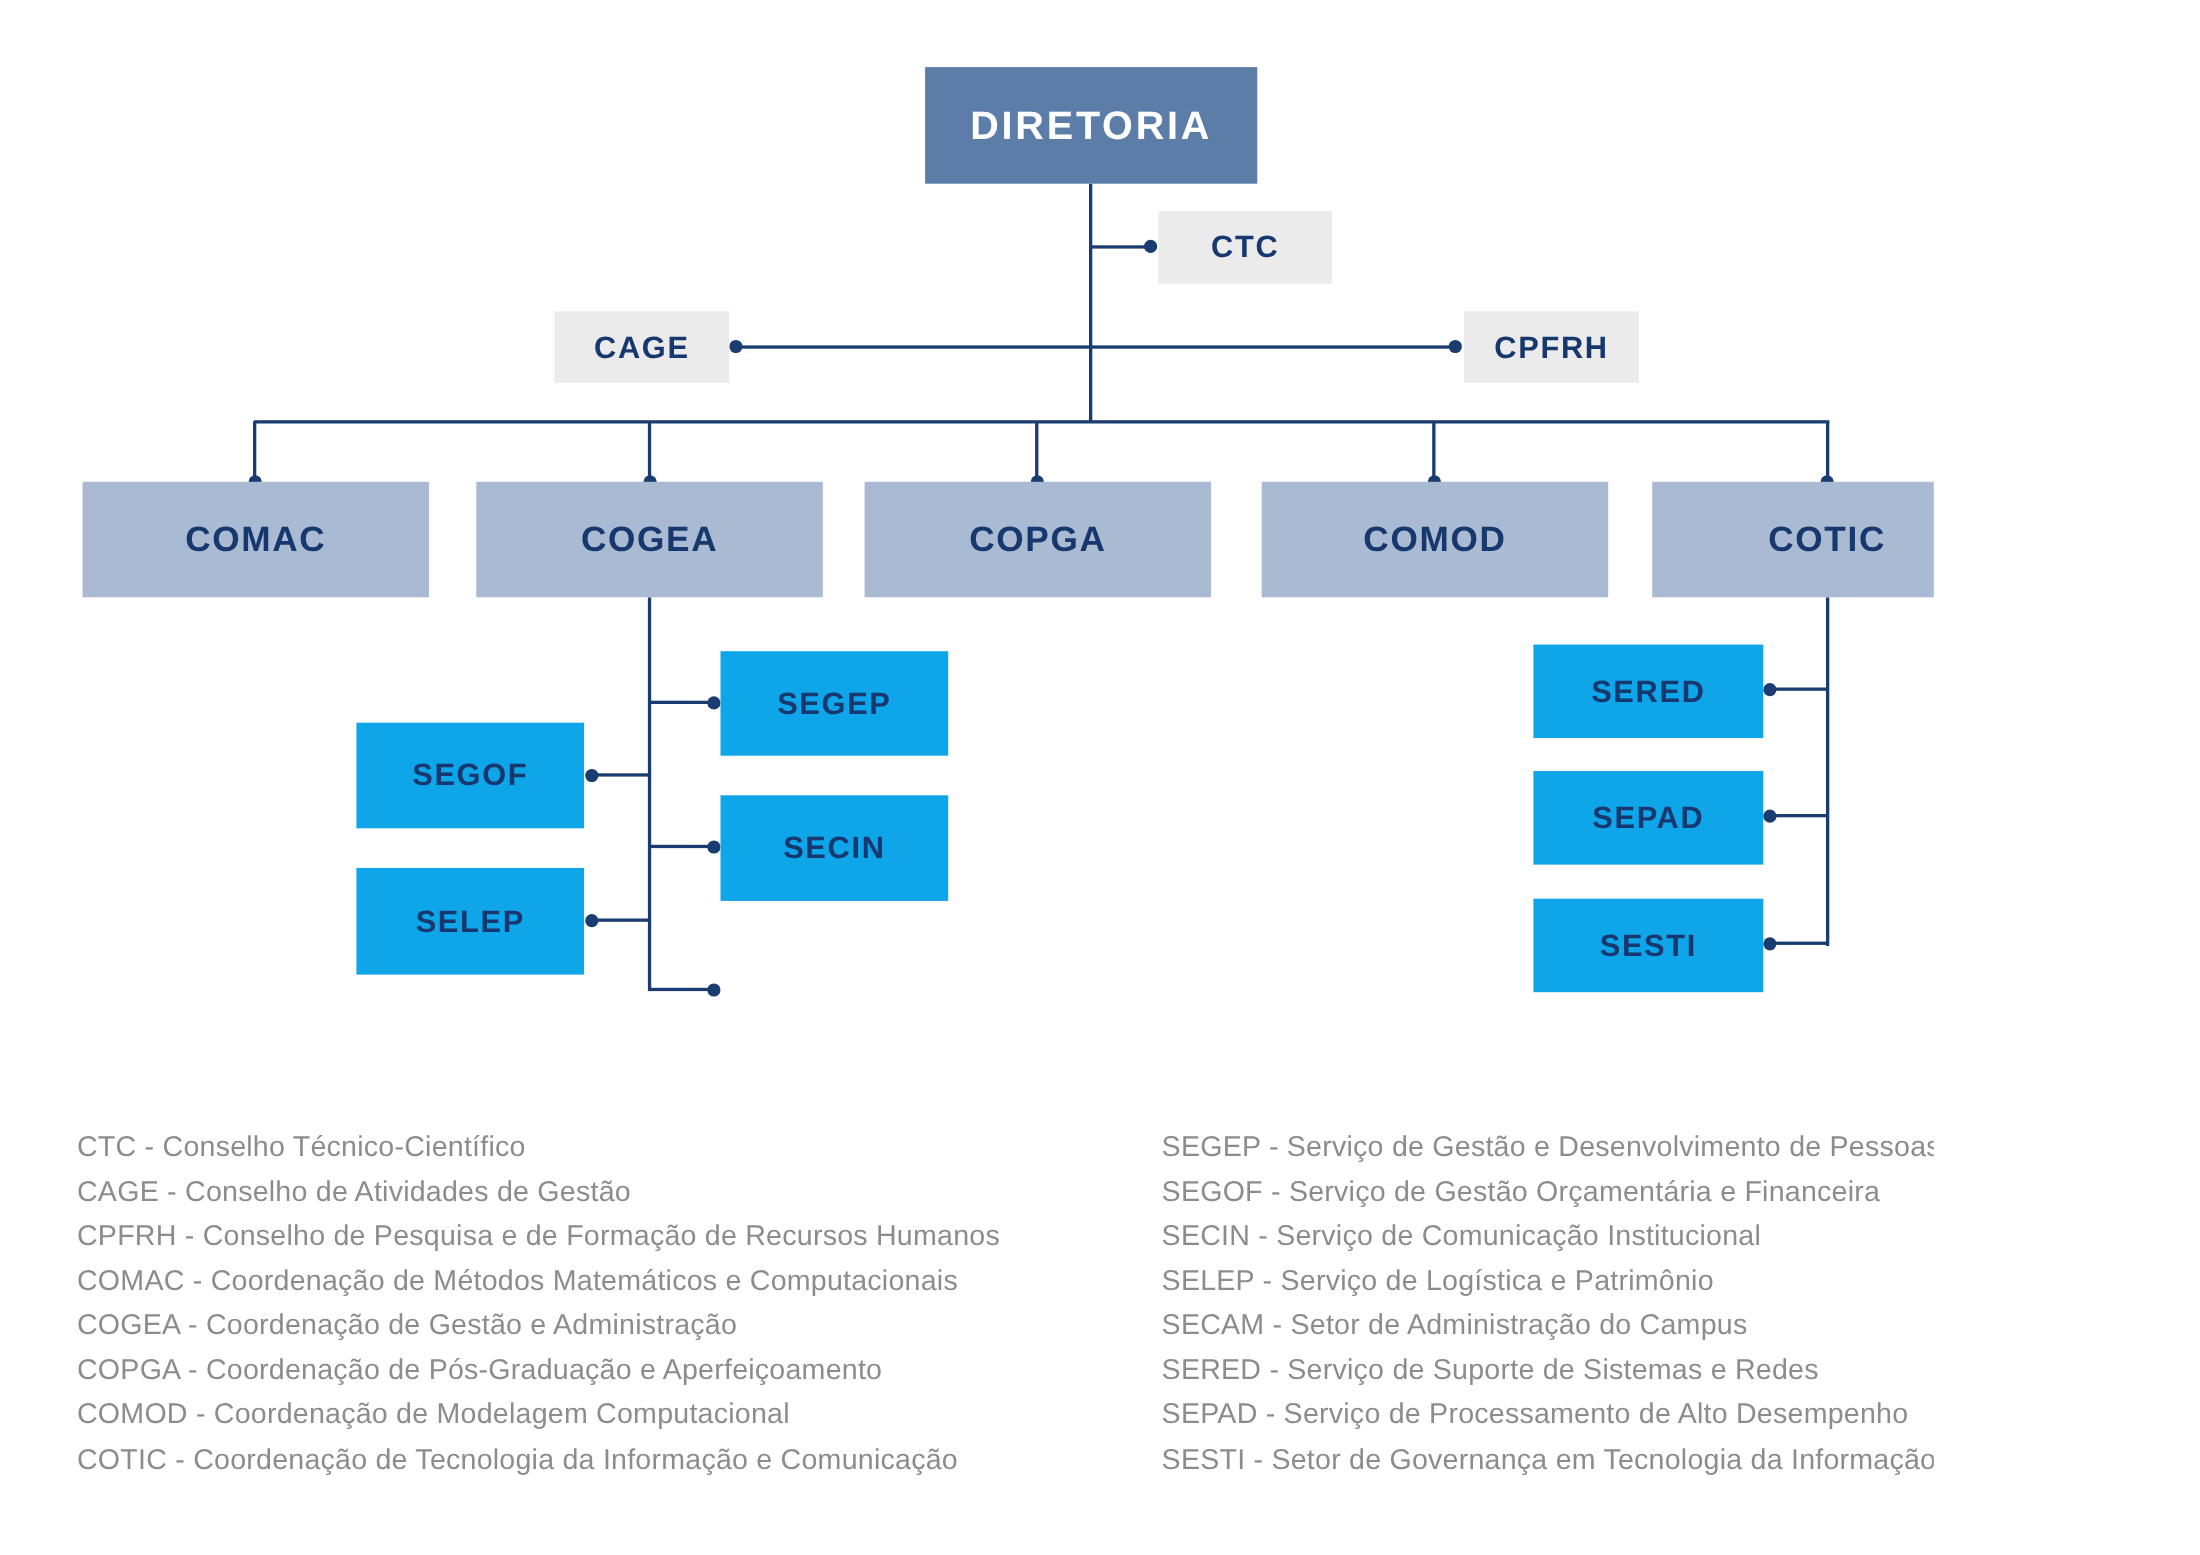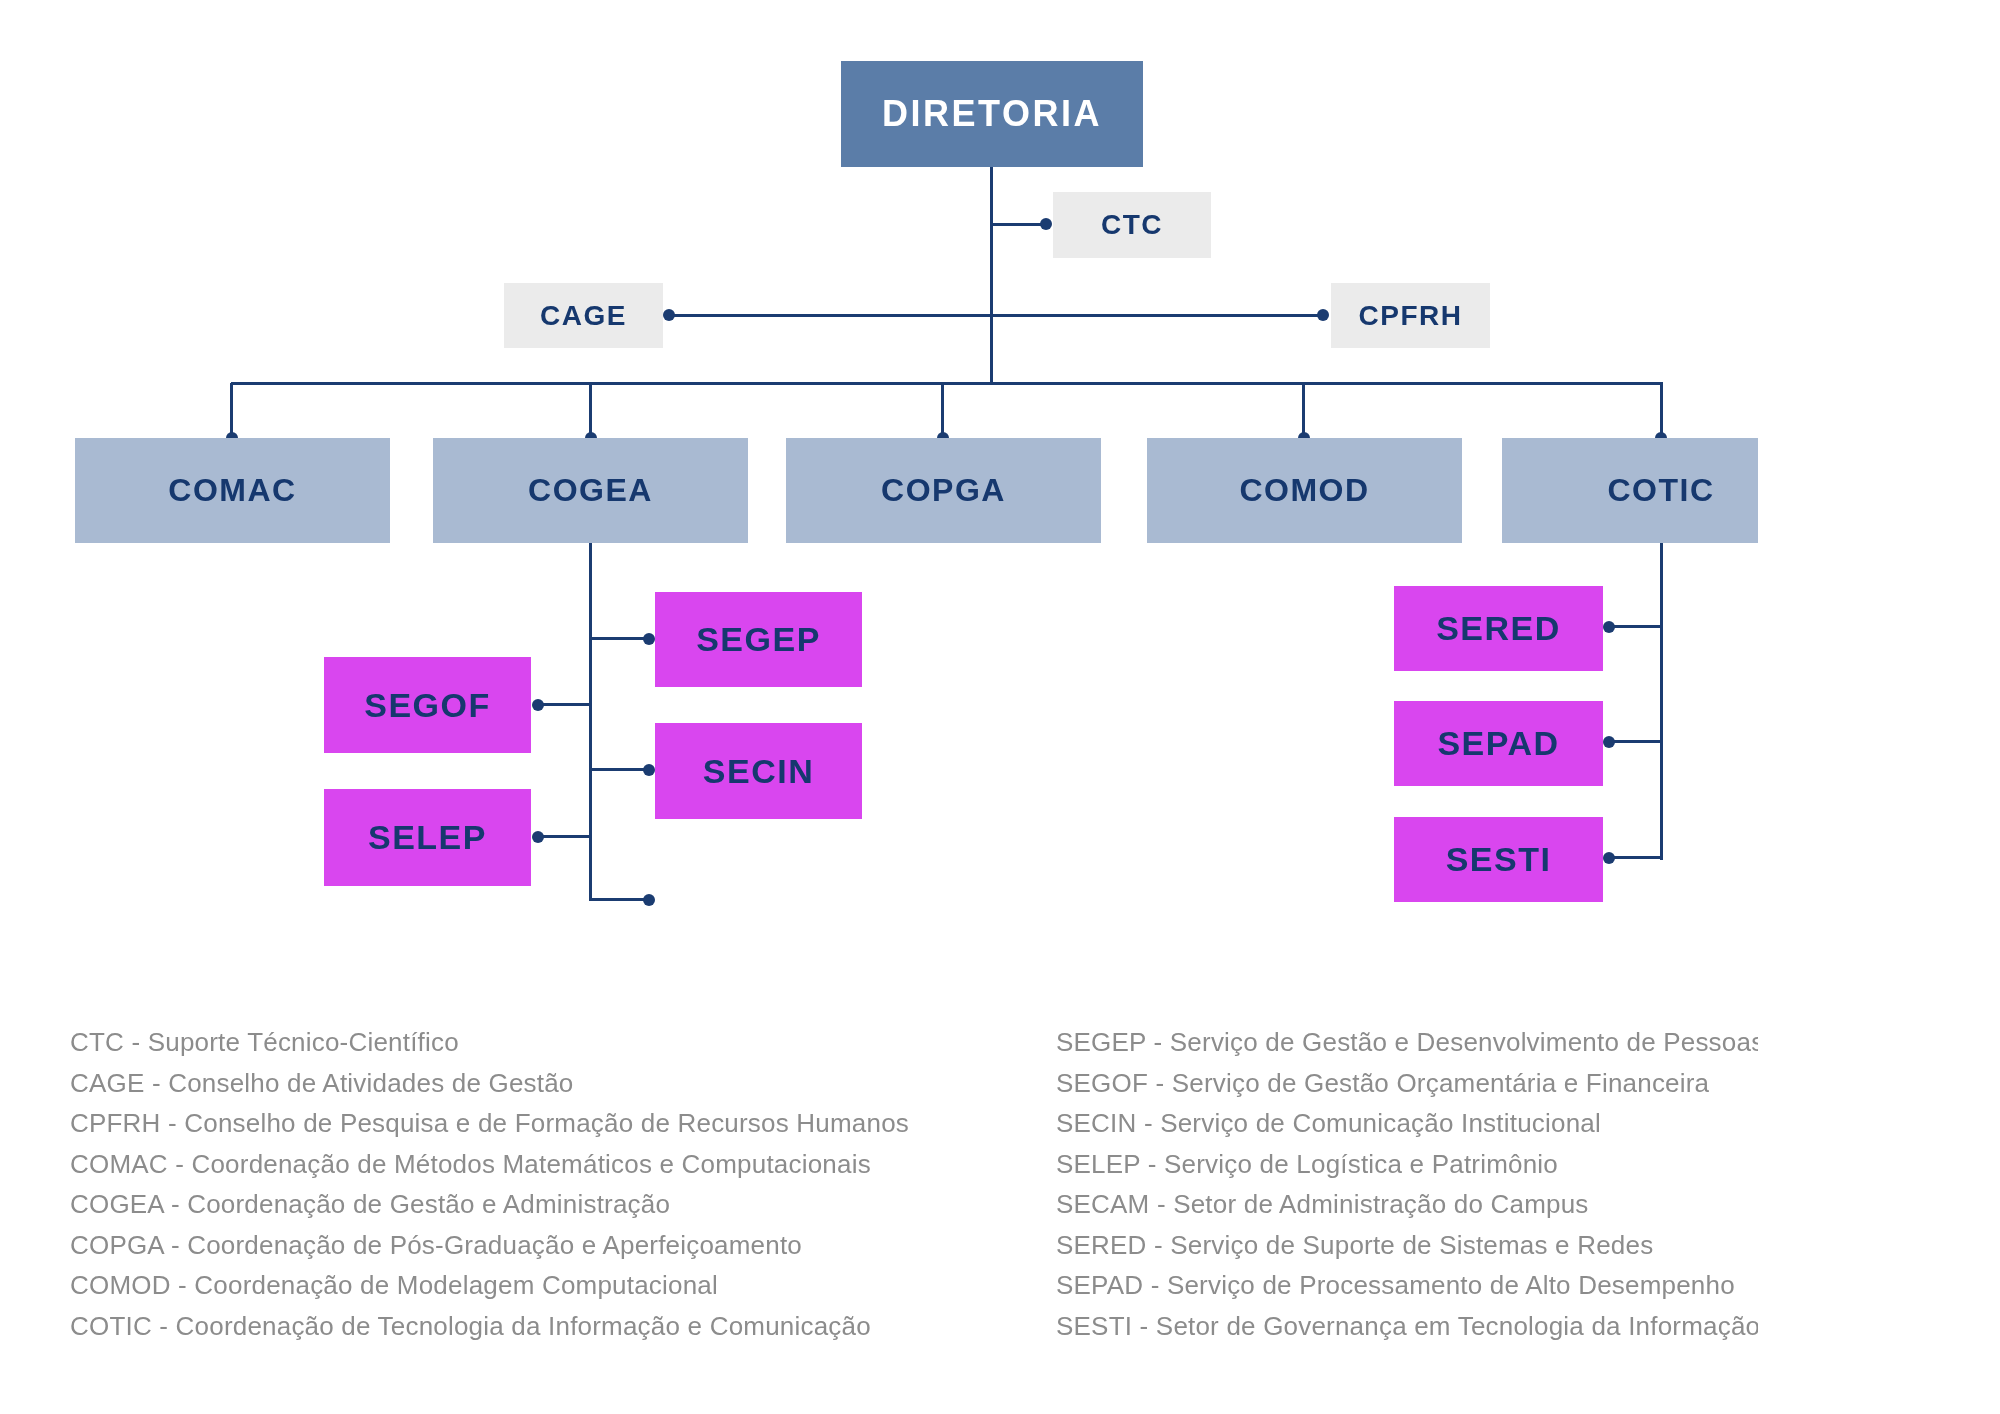--- a/index.html
+++ b/index.html
@@ -30,22 +30,22 @@
   }
   .box-gray {
     background:#ebebeb;
     font-size:28px;
   }
   .box-coord {
     background:#a9bad2;
     font-size:32px;
   }
   .box-sub {
-    background:#d946ef;
-    font-size:34px;
+    background:#0ea5e9;
+    font-size:28px;
   }
   .hline, .vline { position:absolute; background:#1b3c71; }
   .hline { height:3px; }
   .vline { width:3px; }
   .dot {
     position:absolute;
     width:12px; height:12px;
     border-radius:50%;
     background:#1b3c71;
     transform:translate(-50%,-50%);
@@ -121,21 +121,21 @@
   <div class="box box-sub" style="left:324px; top:657px; width:207px; height:96px;">SEGOF</div>
   <div class="box box-sub" style="left:324px; top:789px; width:207px; height:97px;">SELEP</div>
   <div class="box box-sub" style="left:655px; top:592px; width:207px; height:95px;">SEGEP</div>
   <div class="box box-sub" style="left:655px; top:723px; width:207px; height:96px;">SECIN</div>
 
   <div class="box box-sub" style="left:1394px; top:586px; width:209px; height:85px;">SERED</div>
   <div class="box box-sub" style="left:1394px; top:701px; width:209px; height:85px;">SEPAD</div>
   <div class="box box-sub" style="left:1394px; top:817px; width:209px; height:85px;">SESTI</div>
 
   <div class="legend-col" style="left:70px; top:1022px;">
-    <div>CTC - Suporte Técnico-Científico</div>
+    <div>CTC - Conselho Técnico-Científico</div>
     <div>CAGE - Conselho de Atividades de Gestão</div>
     <div>CPFRH - Conselho de Pesquisa e de Formação de Recursos Humanos</div>
     <div>COMAC - Coordenação de Métodos Matemáticos e Computacionais</div>
     <div>COGEA - Coordenação de Gestão e Administração</div>
     <div>COPGA - Coordenação de Pós-Graduação e Aperfeiçoamento</div>
     <div>COMOD - Coordenação de Modelagem Computacional</div>
     <div>COTIC - Coordenação de Tecnologia da Informação e Comunicação</div>
   </div>
   <div class="legend-col" style="left:1056px; top:1022px;">
     <div>SEGEP - Serviço de Gestão e Desenvolvimento de Pessoas</div>

